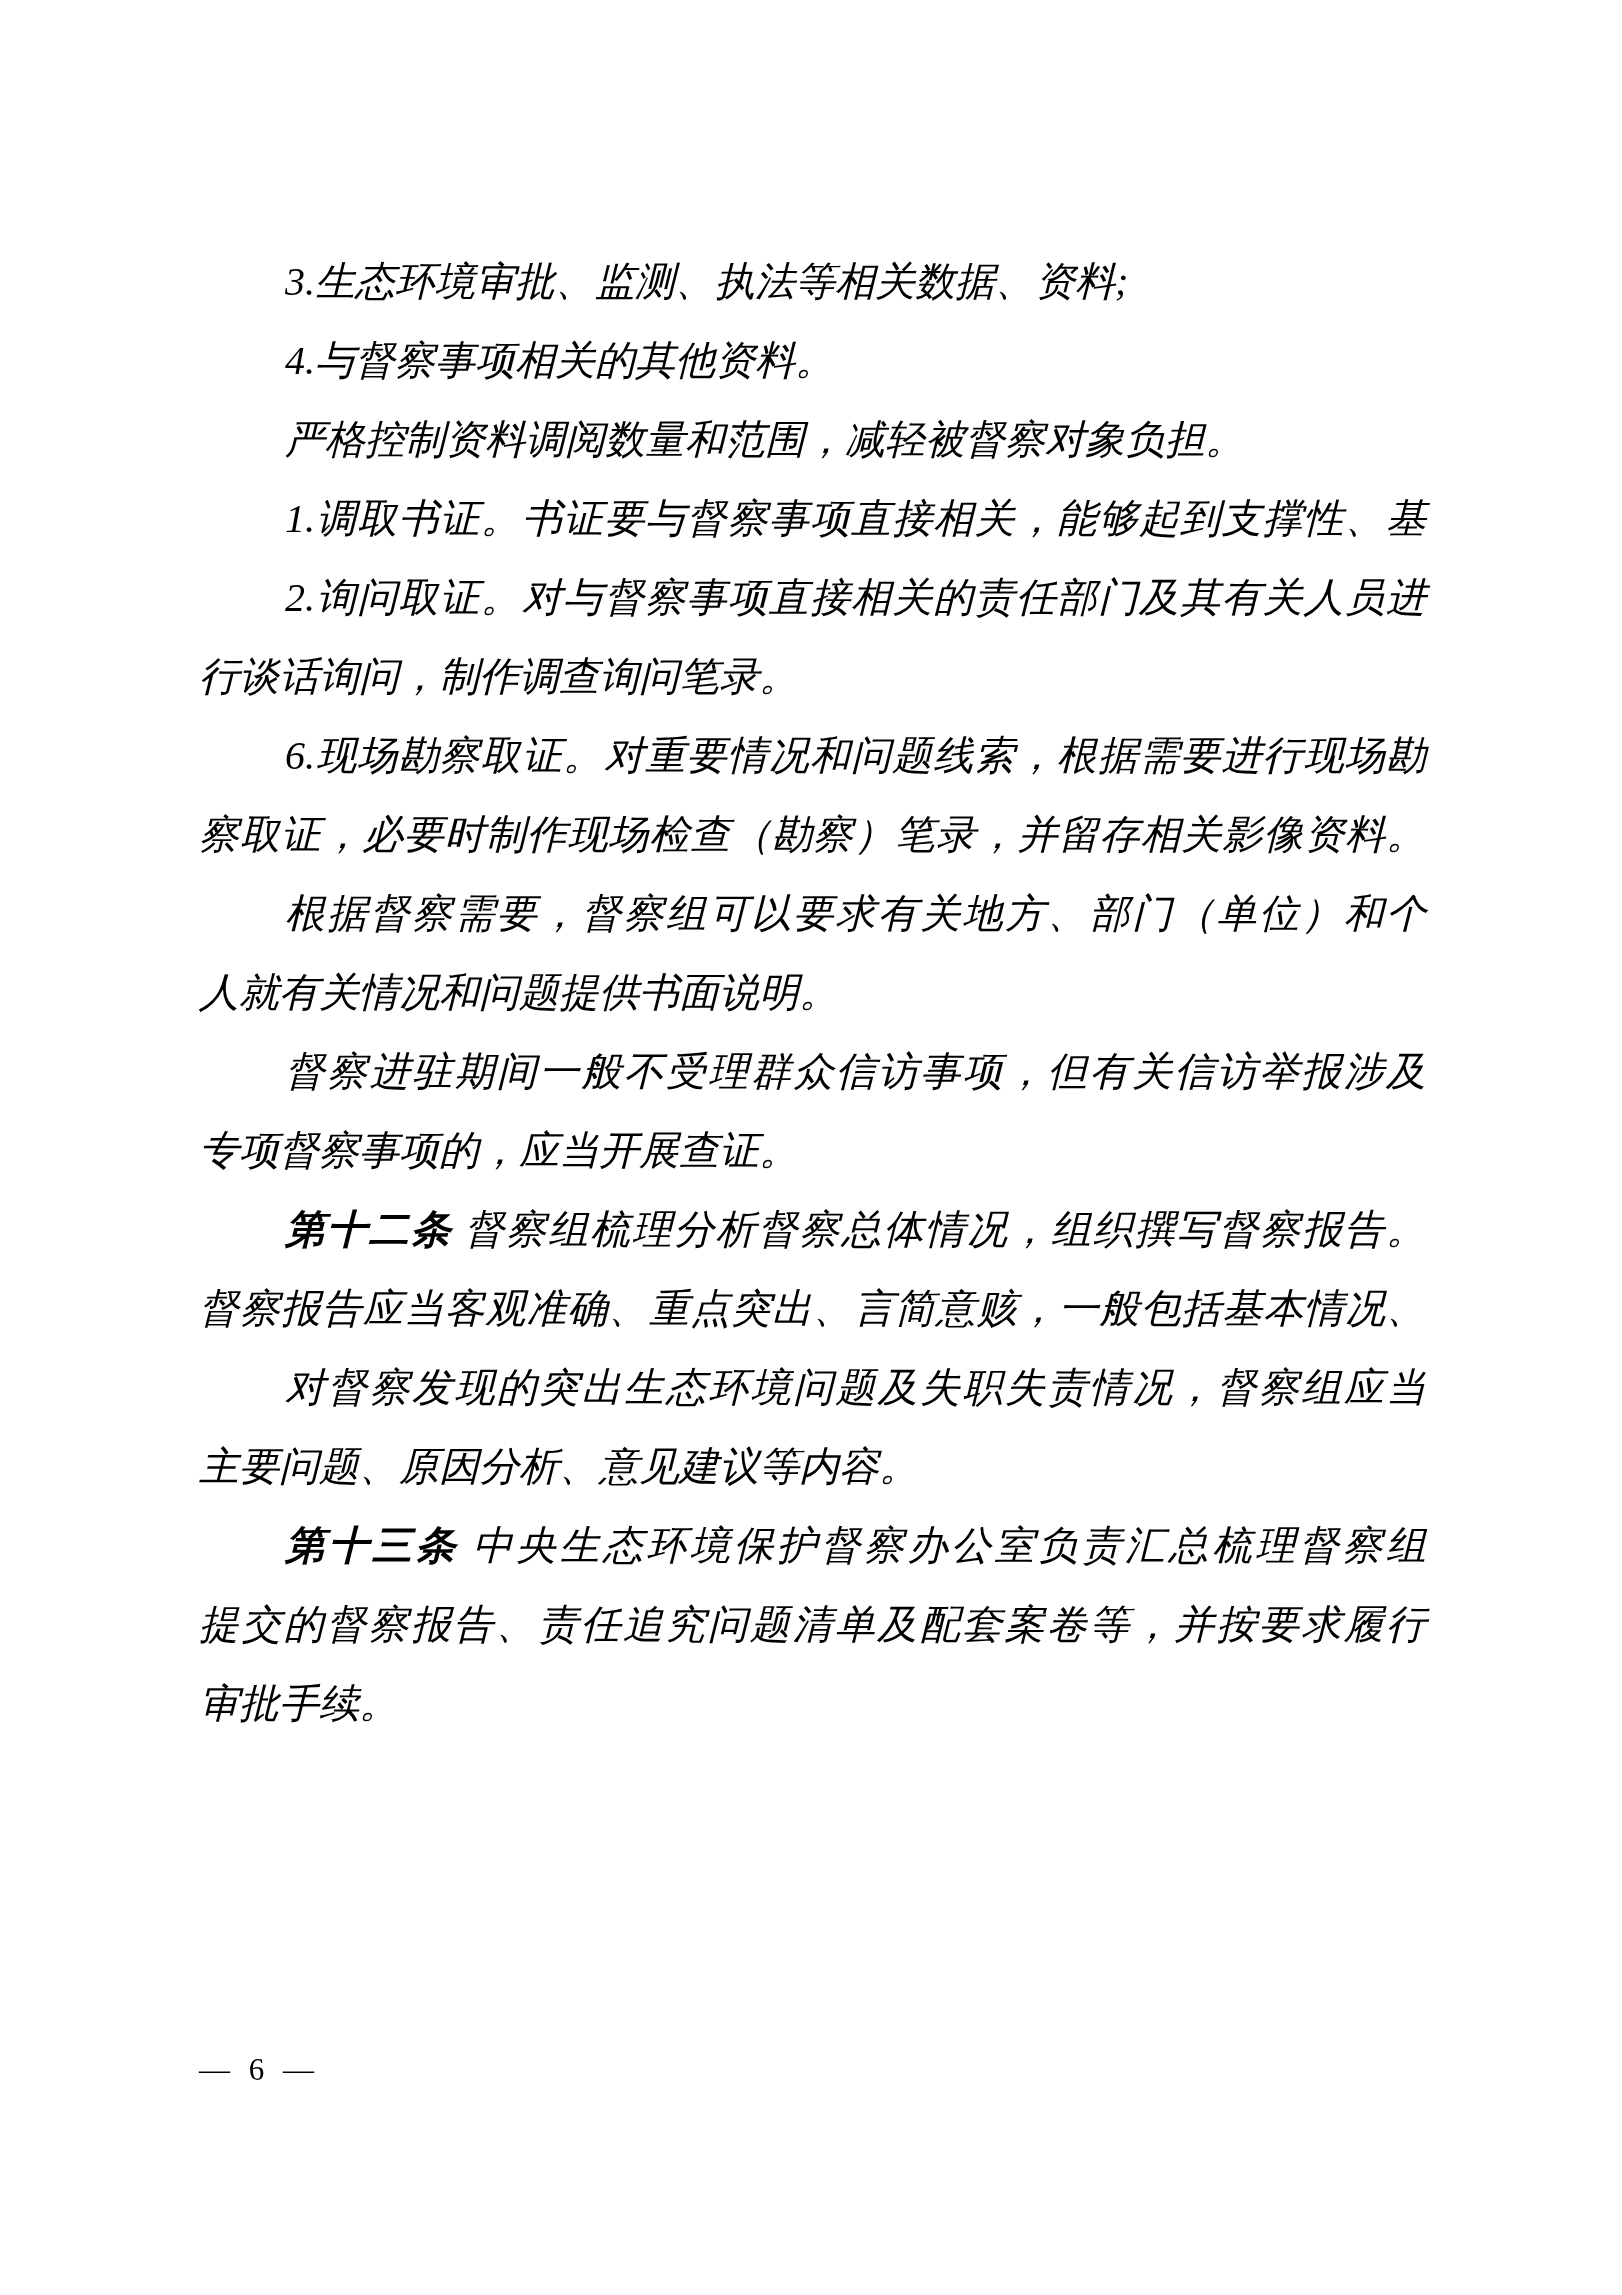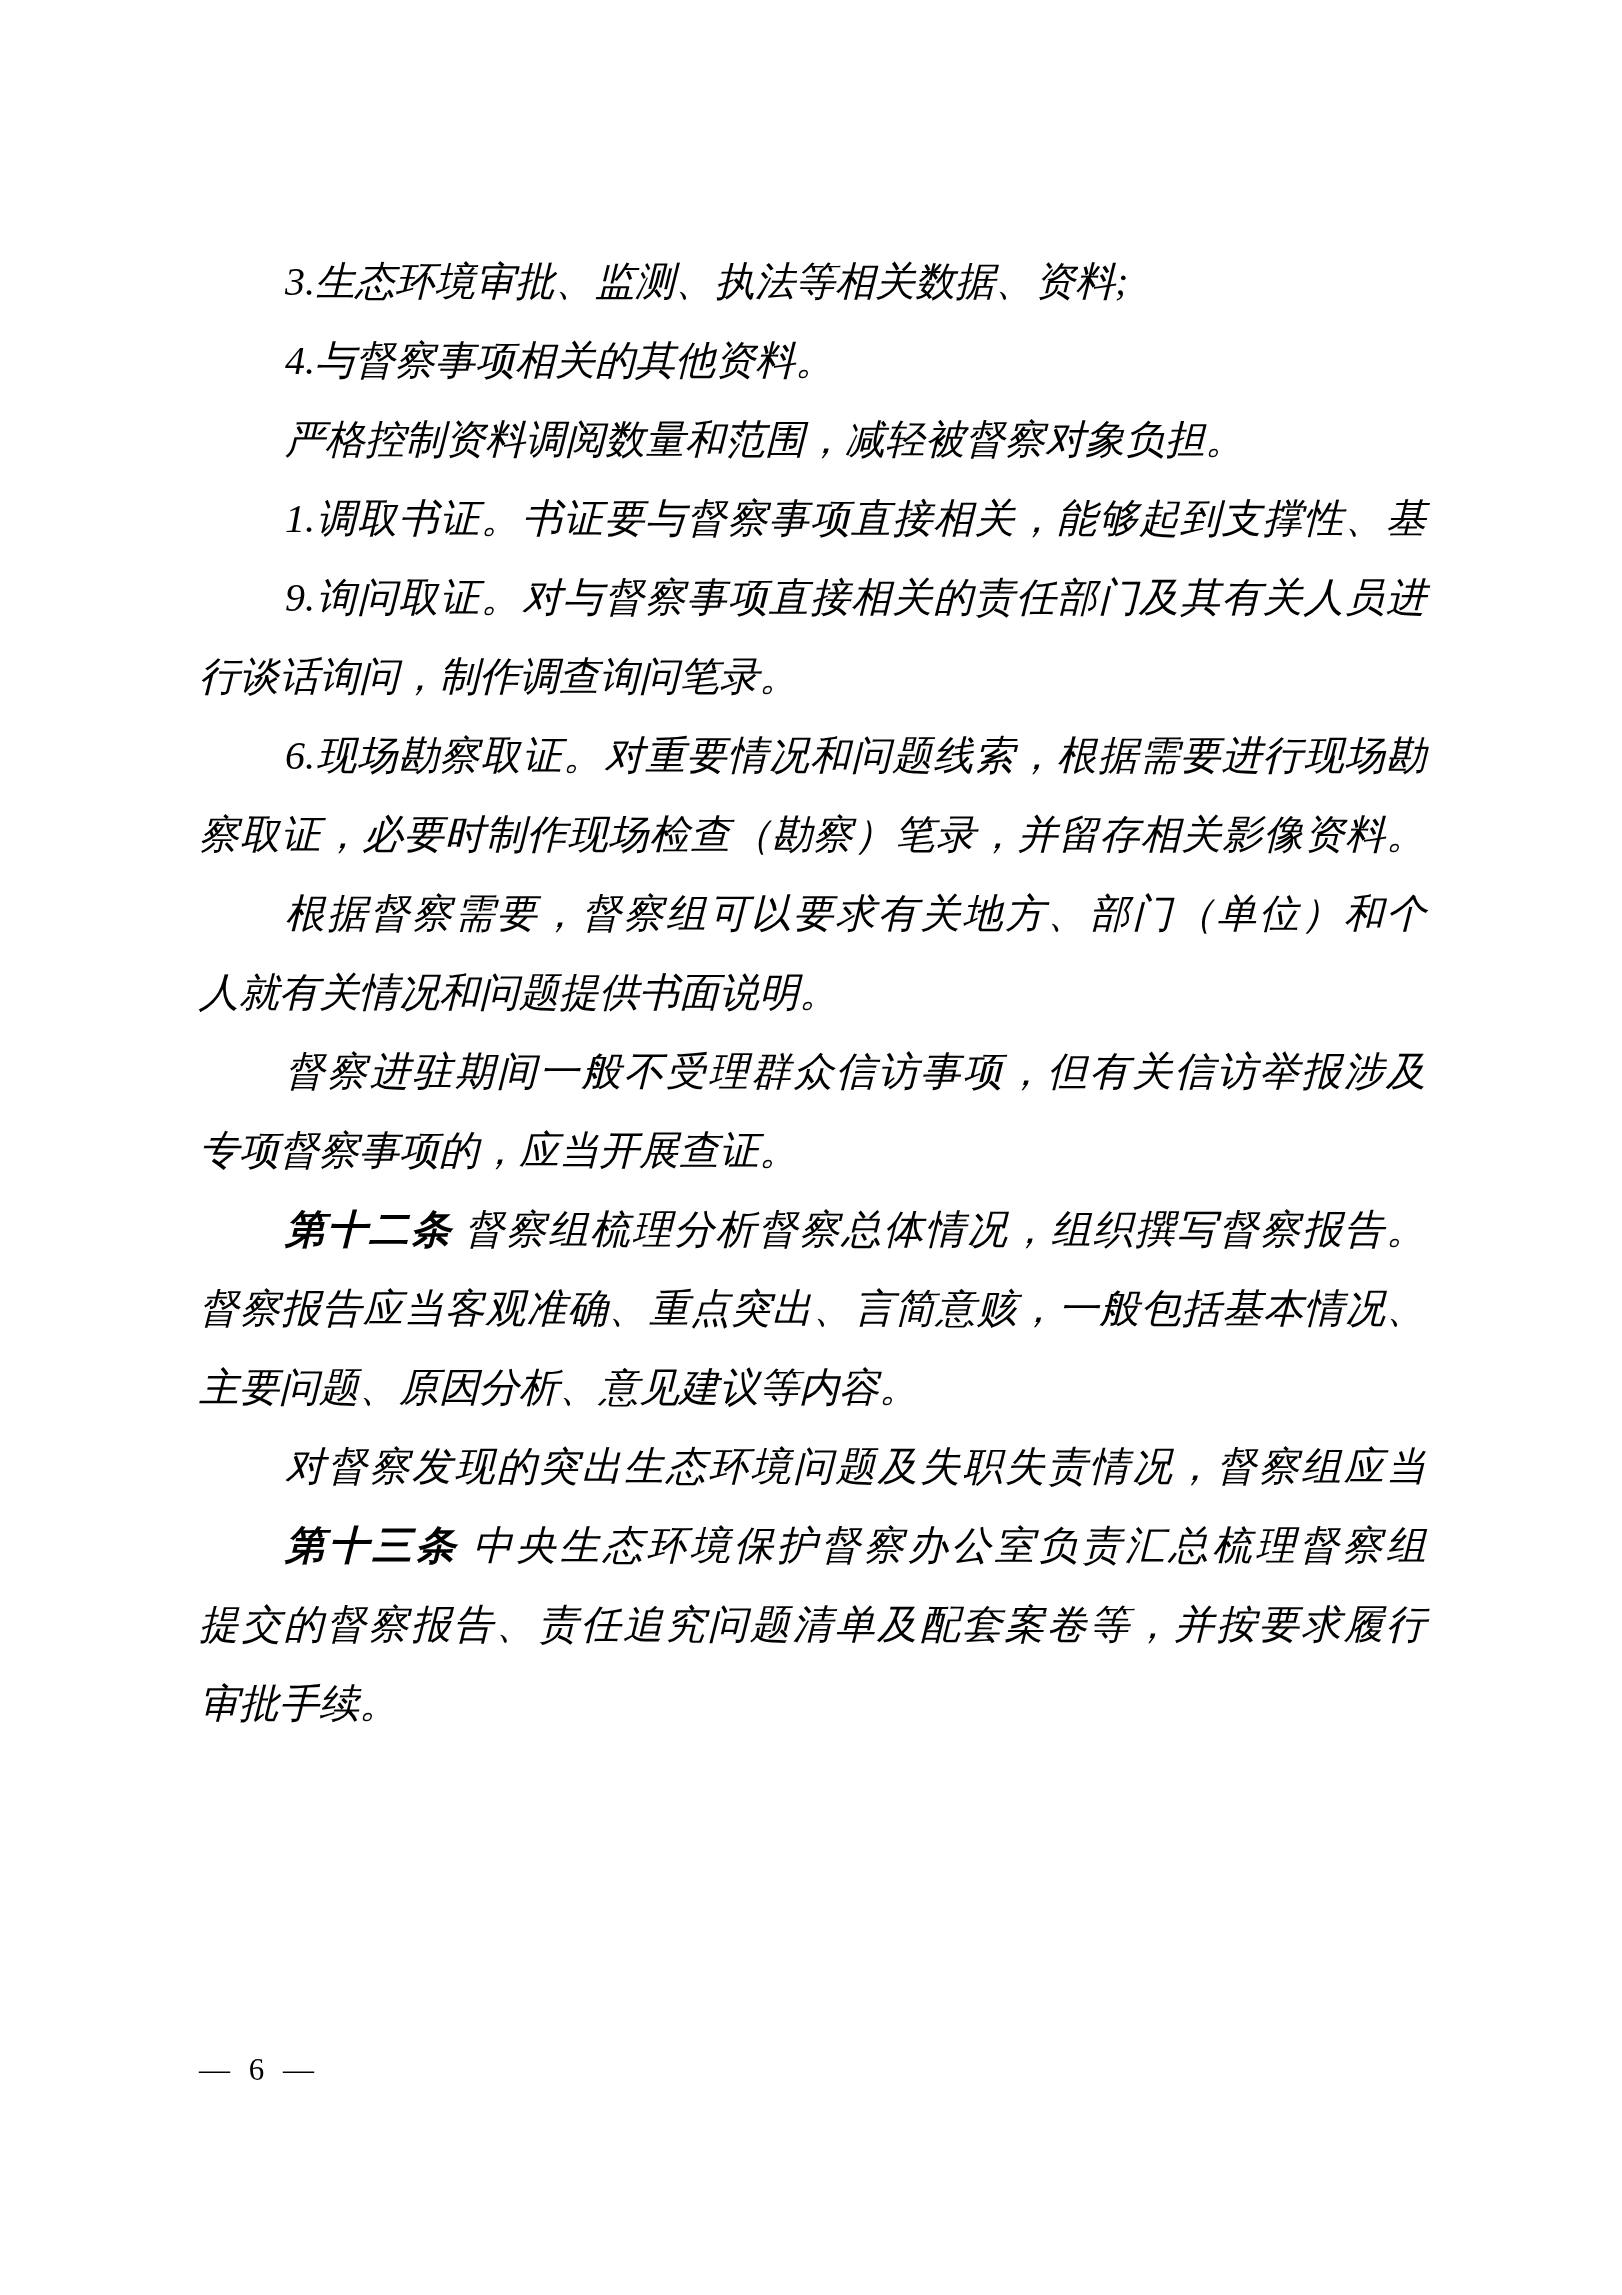--- a/index.html
+++ b/index.html
@@ -56,32 +56,32 @@
 </style>
 </head>
 <body>
 
 <div class="page">
   <main class="textblock" id="textblock">
       <div class="line indent">3.生态环境审批、监测、执法等相关数据、资料;</div>
       <div class="line indent">4.与督察事项相关的其他资料。</div>
       <div class="line indent">严格控制资料调阅数量和范围，减轻被督察对象负担。</div>
       <div class="line indent fill">1.调取书证。书证要与督察事项直接相关，能够起到支撑性、基</div>
-      <div class="line indent fill">9.询问取证。对与督察事项直接相关的责任部门及其有关人员进</div>
+      <div class="line indent fill">2.询问取证。对与督察事项直接相关的责任部门及其有关人员进</div>
       <div class="line">行谈话询问，制作调查询问笔录。</div>
       <div class="line indent fill">6.现场勘察取证。对重要情况和问题线索，根据需要进行现场勘</div>
       <div class="line fill">察取证，必要时制作现场检查（勘察）笔录，并留存相关影像资料。</div>
       <div class="line indent fill">根据督察需要，督察组可以要求有关地方、部门（单位）和个</div>
       <div class="line">人就有关情况和问题提供书面说明。</div>
       <div class="line indent fill">督察进驻期间一般不受理群众信访事项，但有关信访举报涉及</div>
       <div class="line">专项督察事项的，应当开展查证。</div>
       <div class="line indent fill"><b class="article-num">第十二条</b> 督察组梳理分析督察总体情况，组织撰写督察报告。</div>
       <div class="line fill">督察报告应当客观准确、重点突出、言简意赅，一般包括基本情况、</div>
+      <div class="line indent fill">对督察发现的突出生态环境问题及失职失责情况，督察组应当</div>
       <div class="line">主要问题、原因分析、意见建议等内容。</div>
-      <div class="line indent fill">对督察发现的突出生态环境问题及失职失责情况，督察组应当</div>
       <div class="line indent fill"><b class="article-num">第十三条</b> 中央生态环境保护督察办公室负责汇总梳理督察组</div>
       <div class="line fill">提交的督察报告、责任追究问题清单及配套案卷等，并按要求履行</div>
       <div class="line">审批手续。</div>
     </main>
   <footer class="footer">
     <span class="pagenum">— 6 —</span>
   </footer>
 </div>
 
 

